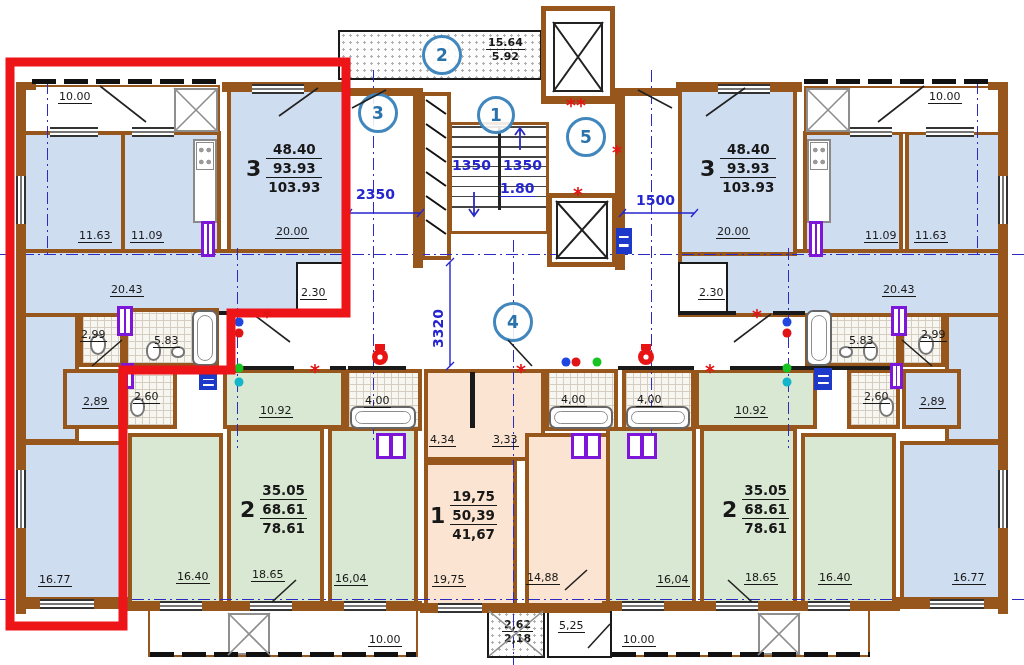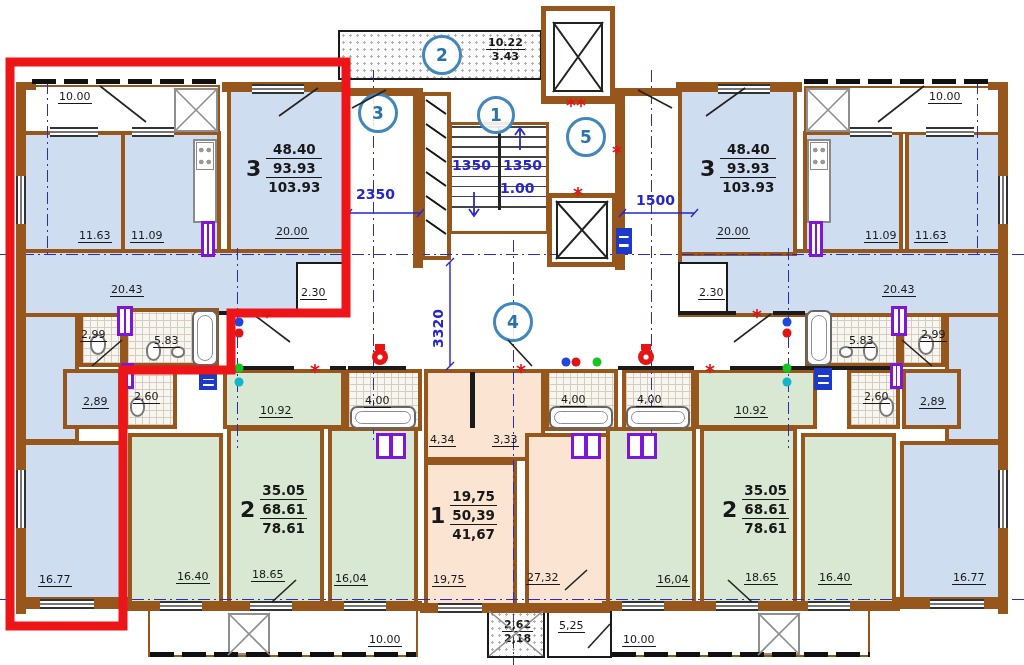--- a/index.html
+++ b/index.html
@@ -242,21 +242,21 @@
     <span class="col">
       <span class="ul">35.05</span>
       <span class="ul">68.61</span>
       <span>78.61</span>
     </span>
   </div>
 
   <span class="lbl" style="left:429px;top:433px">4,34</span>
   <span class="lbl" style="left:492px;top:433px">3,33</span>
   <span class="lbl" style="left:432px;top:573px">19,75</span>
-  <span class="lbl" style="left:526px;top:571px">27,32</span>
+  <span class="lbl" style="left:526px;top:571px">14,88</span>
   <span class="lbl" style="left:560px;top:393px">4,00</span>
   <span class="lbl" style="left:558px;top:619px">5,25</span>
   <div class="frac" style="left:502px;top:618px">
     <span class="ul">2,62</span>
     <span>2,18</span>
   </div>
   <div class="stack" style="left:430px;top:487px">
     <span class="big">1</span>
     <span class="col">
       <span class="ul">19,75</span>
@@ -296,26 +296,26 @@
       <span class="ul">48.40</span>
       <span class="ul">93.93</span>
       <span>103.93</span>
     </span>
   </div>
 
   <span class="lbl" style="left:368px;top:633px">10.00</span>
   <span class="lbl" style="left:622px;top:633px">10.00</span>
 
   <div class="frac" style="left:486px;top:36px">
-    <span class="ul">10.22</span>
-    <span>3.43</span>
+    <span class="ul">15.64</span>
+    <span>5.92</span>
   </div>
   <span class="dim" style="left:452px;top:157px">1350</span>
   <span class="dim" style="left:503px;top:157px">1350</span>
-  <span class="dim ul" style="left:500px;top:180px">1.00</span>
+  <span class="dim ul" style="left:500px;top:180px">1.80</span>
   <span class="dim" style="left:356px;top:186px">2350</span>
   <span class="dim" style="left:636px;top:192px">1500</span>
   <span class="dim vert" style="left:430px;top:348px">3320</span>
 
   <div class="circ" style="left:422px;top:35px;width:40px;height:40px">2</div>
   <div class="circ" style="left:358px;top:93px;width:40px;height:40px">3</div>
   <div class="circ" style="left:477px;top:96px;width:38px;height:38px">1</div>
   <div class="circ" style="left:566px;top:117px;width:40px;height:40px">5</div>
   <div class="circ" style="left:493px;top:302px;width:40px;height:40px">4</div>
 

